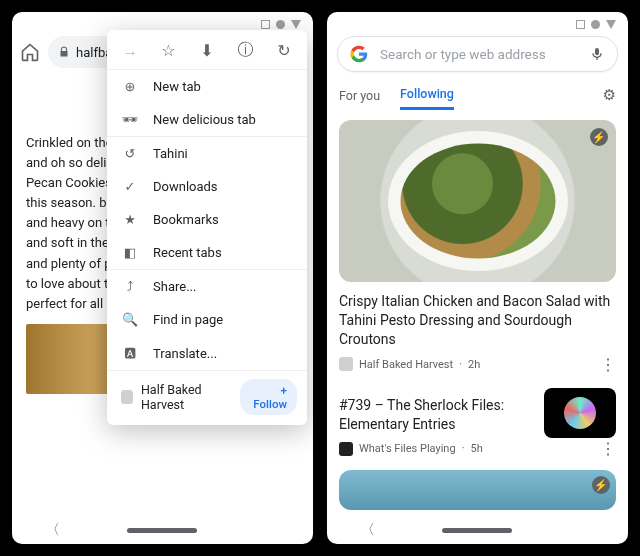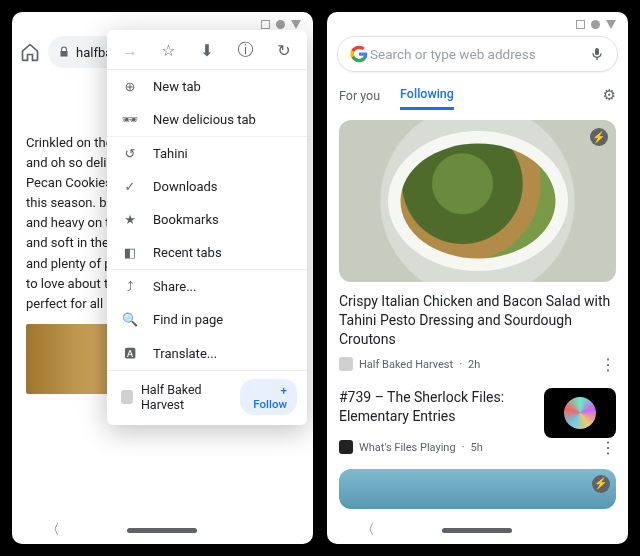--- a/index.html
+++ b/index.html
@@ -27,21 +27,21 @@
 .menu { position: absolute; top: 18px; right: 6px; width: 200px; background: #fff; border-radius: 6px; box-shadow: 0 6px 28px rgba(0,0,0,.25); z-index: 10; overflow: hidden; }
 .menu-top { display: flex; justify-content: space-between; align-items: center; padding: 10px 12px 8px; }
 .menu-top span { width: 22px; text-align: center; color: #5f6368; }
 .menu-item { display: flex; align-items: center; gap: 14px; padding: 9px 14px; font-size: 13px; color: #202124; }
 .menu-ic { width: 18px; text-align: center; color: #5f6368; }
 .menu-sep { height: 1px; background: #eee; }
 .follow-row { display: flex; align-items: center; gap: 8px; padding: 8px 10px 10px 14px; font-size: 12.5px; color: #202124; }
 .follow-btn { margin-left: auto; background: #e8f0fe; color: #1a73e8; border-radius: 14px; padding: 4px 10px; font-size: 11.5px; font-weight: 500; text-align: right; }
 
 
-.searchbox { margin: 4px 10px 8px; height: 36px; background: #fff; border: 1px solid #e0e0e0; border-radius: 20px; display: flex; align-items: center; padding: 12px 12px; gap: 2px; box-shadow: 0 1px 2px rgba(0,0,0,.05); }
+.searchbox { margin: 4px 10px 8px; height: 36px; background: #fff; border: 1px solid #e0e0e0; border-radius: 20px; display: flex; align-items: center; padding: 12px 12px; gap: 12px; box-shadow: 0 1px 2px rgba(0,0,0,.05); }
 .glogo { width: 18px; height: 18px; }
 .sb-ph { flex: 1; color: #9aa0a6; font-size: 13.5px; }
 .mic { color: #5f6368; }
 .tabs { display: flex; align-items: center; padding: 0 12px; gap: 20px; font-size: 12.5px; color: #5f6368; justify-content: space-between; }
 .tab { padding: 6px 0; }
 .tab.active { color: #1a73e8; border-bottom: 3px solid #1a73e8; font-weight: 500; }
 .gear { margin-left: auto; color: #5f6368; font-size: 15px; }
 .feed { flex: 1; overflow: hidden; padding: 10px 12px 0; }
 .card-img { height: 162px; border-radius: 12px; background: radial-gradient(circle at 50% 50%, #eef0ec 0 40%, #d9dcd4 41% 60%, #c8ccc0 61% 100%); position: relative; overflow: hidden; }
 .salad-plate { position: absolute; top: 50%; left: 50%; transform: translate(-50%,-50%); width: 180px; height: 140px; border-radius: 50%; background: #f6f6f2; }
@@ -184,21 +184,21 @@
     <div class="card-meta">
       <span class="favicon"></span>
       <span>Half Baked Harvest</span>
       <span>·</span>
       <span>2h</span>
       <span class="kebab">⋮</span>
     </div>
 
     <div class="card2">
       <div class="txt">
-        <div class="card-title" style="margin-top:0">#739 – The Sherlock Files: Elementary Entries</div>
+        <div class="card-title" style="margin-top:8px">#739 – The Sherlock Files: Elementary Entries</div>
       </div>
       <div class="thumb">
           <div class="wheel"></div>
         </div>
     </div>
     <div class="card-meta">
       <span class="favicon" style="background:#222"></span>
       <span>What's Files Playing</span>
       <span>·</span>
       <span>5h</span>

